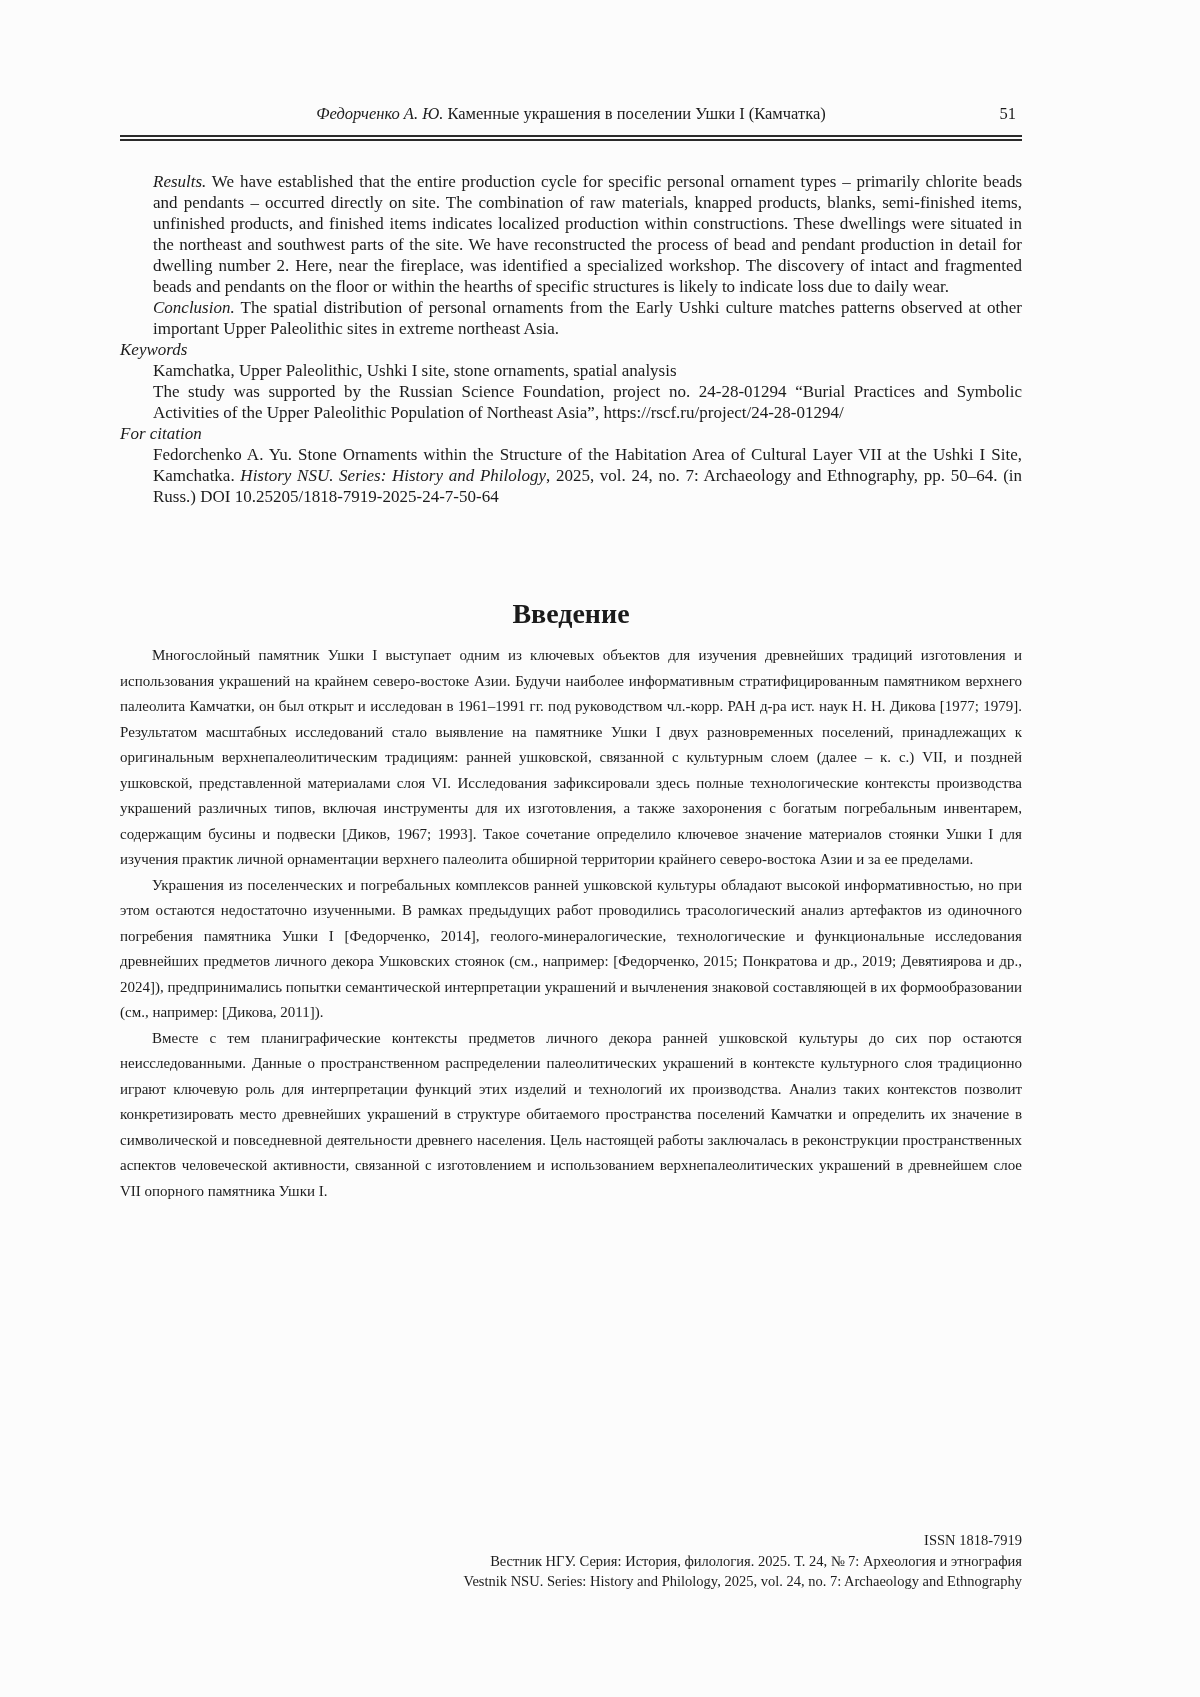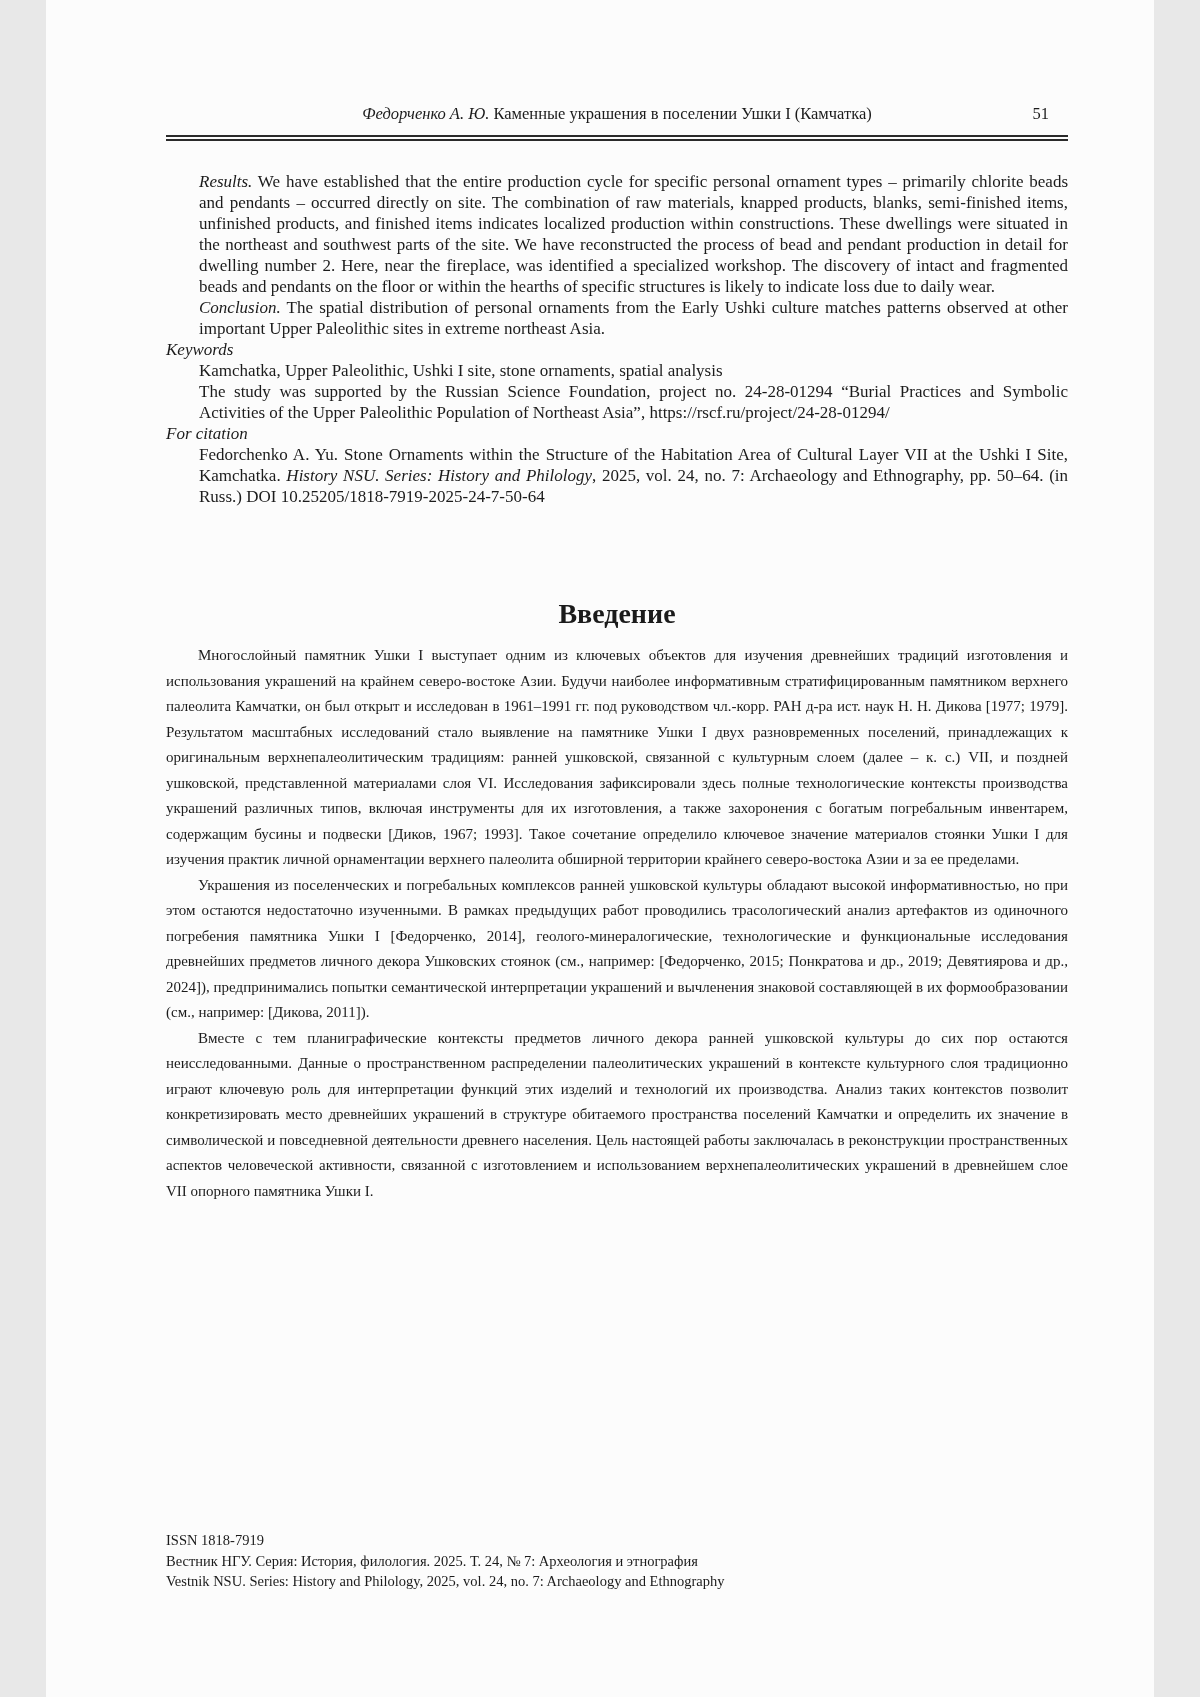--- a/index.html
+++ b/index.html
@@ -1,38 +1,38 @@
 <!DOCTYPE html>
 <html><head>
 <meta charset="utf-8">
 <style>
   html, body { margin: 0; padding: 0; background: #e8e8e8; }
   .page {
     position: relative;
-    width: 1108px;
+    width: 1200px;
     height: 1697px;
     margin: 0 auto;
     background: #fcfcfc;
     color: #1b1b1b;
     font-family: "Liberation Serif", "DejaVu Serif", serif;
     overflow: hidden;
   }
   .content-anchor { position: absolute; left: 120px; width: 902px; }
 
   
   .running-head {
     top: 104px;
     font-size: 16.5px;
     line-height: 20px;
     text-align: center;
   }
   .running-head .rh-author { font-style: italic; }
   .running-head .page-number {
     position: absolute;
-    right: 19px;
+    right: 6px;
     top: 0;
     font-style: normal;
     margin-left: 11px;
   }
   .head-rule {
     top: 135px;
     height: 2px;
     border-top: 2px solid #2a2a2a;
     border-bottom: 2px solid #2a2a2a;
   }
@@ -73,20 +73,21 @@
     text-align: justify;
     hyphens: auto;
     -webkit-hyphens: auto;
   }
 
   
   .page-footer {
     top: 1530px;
     font-size: 14.5px;
     line-height: 20.5px;
+    text-align: right;
   }
 </style>
 </head>
 <body>
 
 <div class="page">
 
   <header class="content-anchor running-head">
     <span class="rh-author">Федорченко А. Ю.</span><span> Каменные украшения в поселении Ушки I (Камчатка)</span>
     <span class="page-number">51</span>

